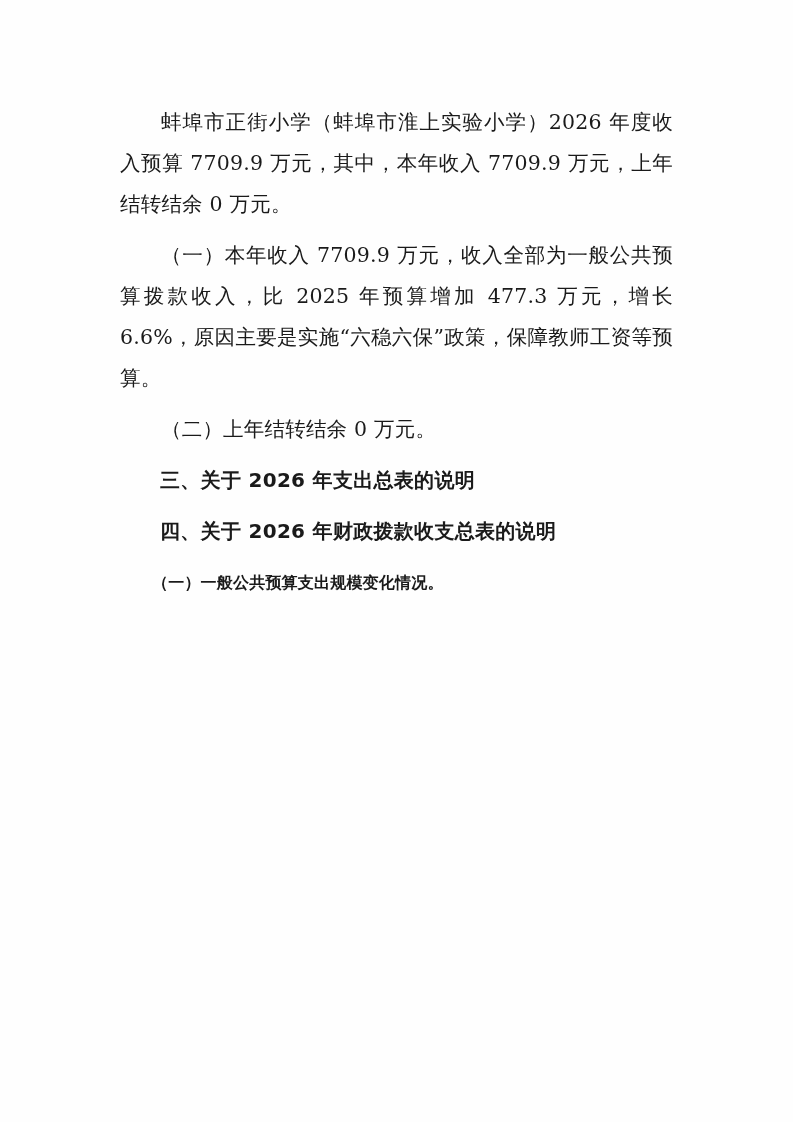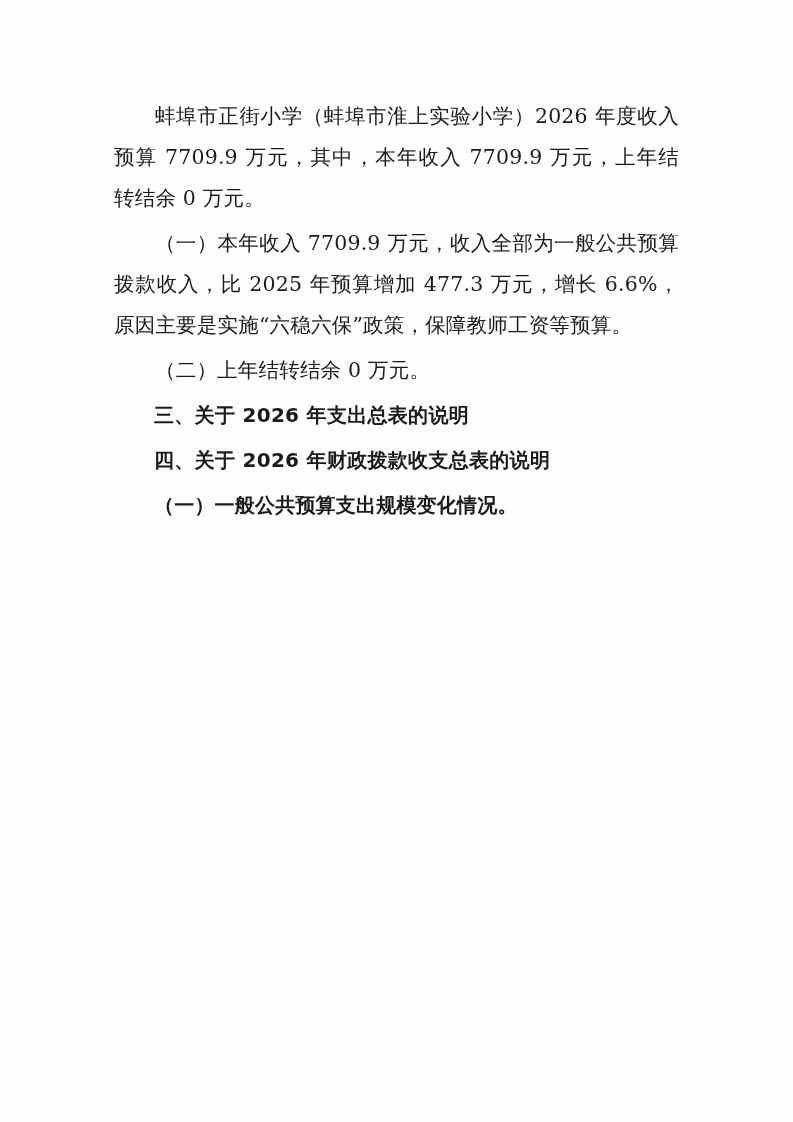--- a/index.html
+++ b/index.html
@@ -23,41 +23,41 @@
     background: #fefefe;
   }
   .doc-body {
     font-size: 20.5px;
     line-height: 41px;
     text-align: justify;
     text-justify: inter-ideograph;
     letter-spacing: 0.2px;
   }
   p {
-    margin: 4px;
+    margin: 10px;
     padding: 0;
   }
   .para {
     text-indent: 2em;
     font-family: "DejaVu Serif", "Liberation Serif", serif;
     font-weight: 400;
   }
   .heading {
     text-indent: 2em;
     font-family: "DejaVu Sans", "Liberation Sans", sans-serif;
     font-weight: 700;
     font-size: 20px;
     line-height: 41px;
     letter-spacing: 0.3px;
   }
   .subheading {
     text-indent: 2em;
     font-family: "DejaVu Sans", "Liberation Sans", sans-serif;
     font-weight: 700;
-    font-size: 20px;
+    font-size: 16px;
     line-height: 41px;
   }
   .para.tight {
     letter-spacing: 0;
   }
 </style>
 </head>
 <body>
 
 <div class="page">

